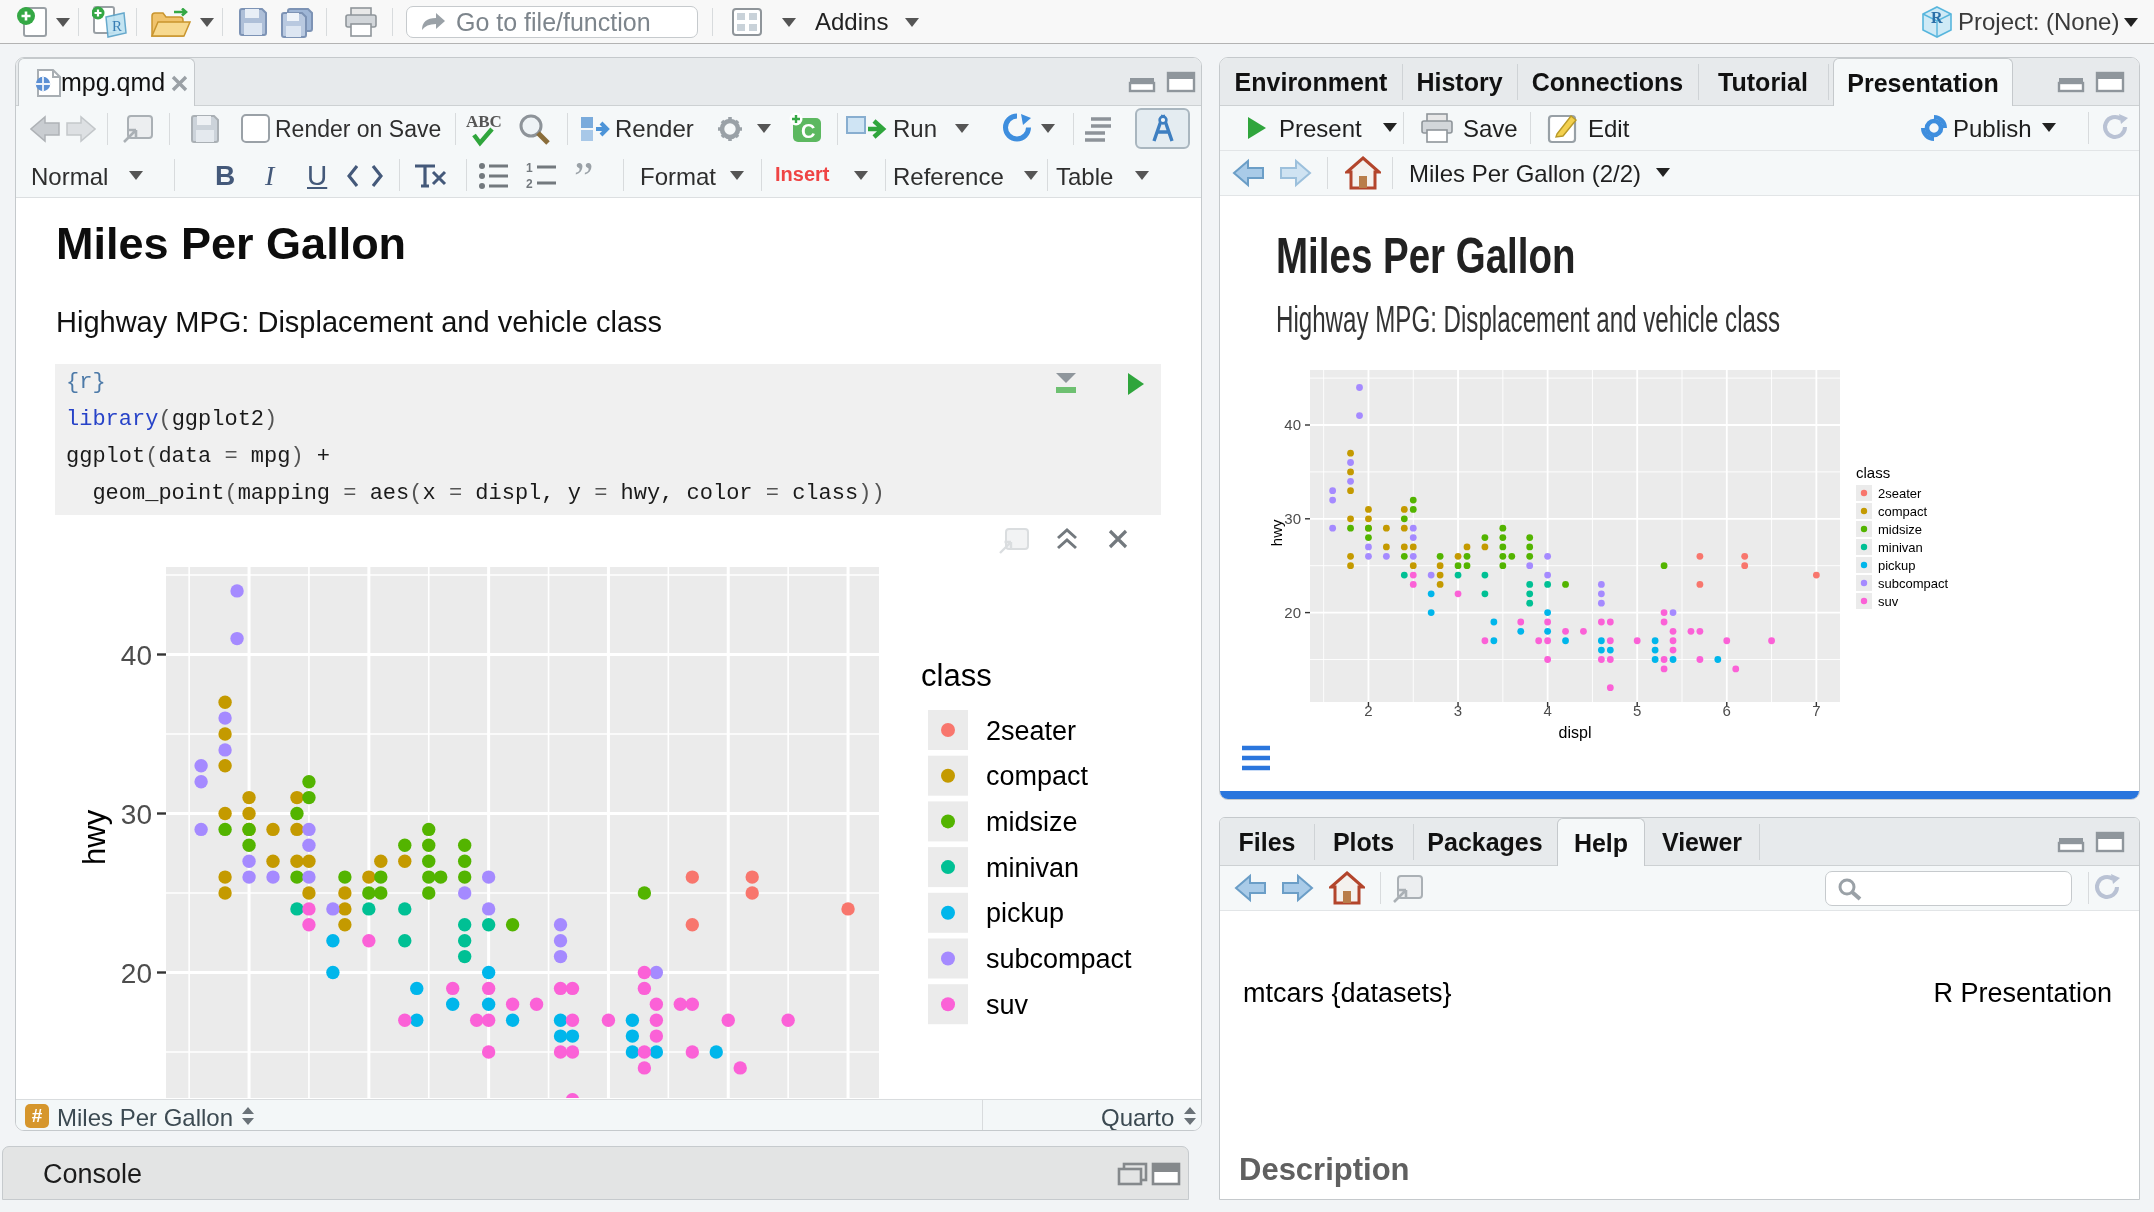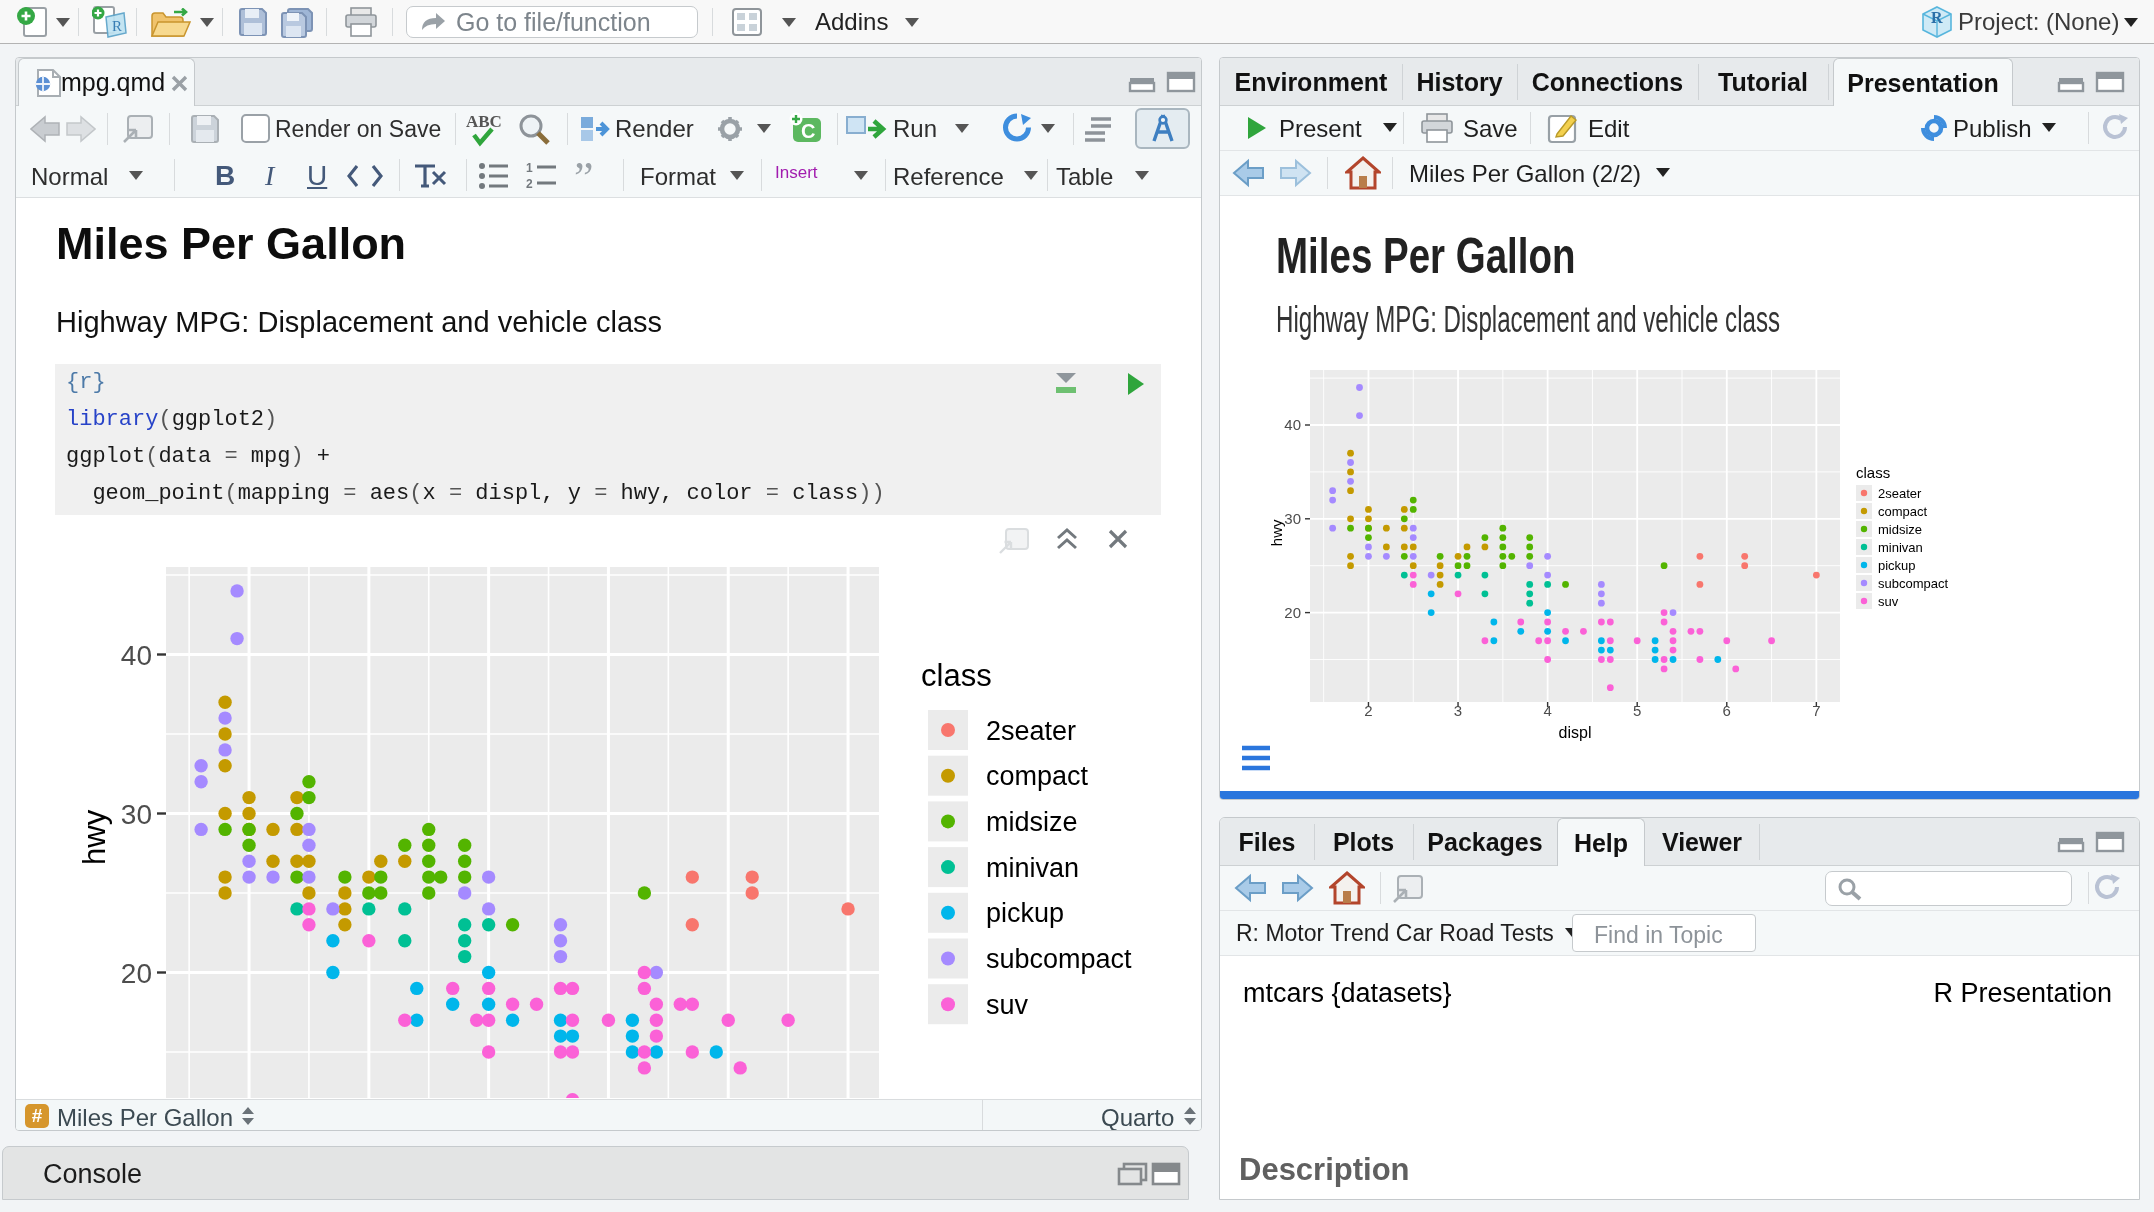--- a/index.html
+++ b/index.html
@@ -1,16 +1,16 @@
 <!DOCTYPE html>
 <html><head><meta charset="utf-8"><style>
 *{margin:0;padding:0;box-sizing:border-box}
 html,body{width:2154px;height:1212px;background:#f2f4f6;font-family:"Liberation Sans",sans-serif;overflow:hidden;position:relative}
 .abs{position:absolute}
-.panel{position:absolute;background:#fff;border:1px solid #c5c9cc;border-radius:4px;overflow:hidden}
+.panel{position:absolute;background:#fff;border:1px solid #c5c9cc;border-radius:9px;overflow:hidden}
 .tabbar{position:absolute;left:0;right:0;top:0;height:48px;background:#e7eaec;border-bottom:1px solid #cdd1d3}
 .tab{position:absolute;top:0;height:48px;color:#111;font-size:25px;font-weight:700;text-align:center;line-height:48px}
 .tabsep{position:absolute;top:6px;height:36px;width:1px;background:#cfd3d6}
 .atab{position:absolute;top:0;height:49px;background:#f5f8f9;border:1px solid #c5c9cc;border-bottom:none;color:#111;font-size:25px;font-weight:700;text-align:center;line-height:48px;border-radius:6px 6px 0 0}
 .tbar{position:absolute;left:0;right:0;background:#f5f8f9;border-bottom:1px solid #e2e5e7}
 .vsep{position:absolute;width:1px;background:#d8dbdd}
 .lbl{position:absolute;font-size:26px;color:#303030;white-space:nowrap}
 .caret{position:absolute;width:0;height:0;border-left:7px solid transparent;border-right:7px solid transparent;border-top:9px solid #222}
 .gcaret{position:absolute;width:0;height:0;border-left:7px solid transparent;border-right:7px solid transparent;border-top:9px solid #555}
 </style></head>
@@ -194,21 +194,21 @@
       <svg class="abs" style="left:510px;top:10px" width="32" height="28" viewBox="0 0 32 28">
 <text x="0" y="10" font-size="12" fill="#73797e" font-weight="bold">1</text>
         <text x="0" y="26" font-size="12" fill="#73797e" font-weight="bold">2</text>
 <path d="M11 5 h19 M11 21 h19" stroke="#73797e" stroke-width="3"></path>
       </svg>
       <div class="lbl" style="left:558px;top:0px;font-size:44px;color:#9aa1a7;font-family:Liberation Serif">”</div>
       <div class="vsep" style="left:607px;top:7px;height:32px"></div>
       <div class="lbl" style="left:624px;top:11px;font-size:24px;color:#2e2e2e;">Format</div>
       <div class="gcaret" style="left:714px;top:19px"></div>
       <div class="vsep" style="left:745px;top:7px;height:32px"></div>
-      <div class="lbl" style="left:759px;top:11px;font-size:17px;color:#a21caf;">Insert</div>
+      <div class="lbl" style="left:759px;top:11px;font-size:20px;color:#ef4444;font-weight:bold;">Insert</div>
       <div class="gcaret" style="left:838px;top:19px"></div>
       <div class="vsep" style="left:869px;top:7px;height:32px"></div>
       <div class="lbl" style="left:877px;top:11px;font-size:24px;color:#2e2e2e;">Reference</div>
       <div class="gcaret" style="left:1008px;top:19px"></div>
       <div class="vsep" style="left:1031px;top:7px;height:32px"></div>
       <div class="lbl" style="left:1040px;top:11px;font-size:24px;color:#2e2e2e;">Table</div>
       <div class="gcaret" style="left:1119px;top:19px"></div>
     </div>
     <div class="abs" style="left:0;top:141px;width:1185px;height:900px;background:#fff">
       <div class="abs" style="left:40px;top:19px;font-size:45px;font-weight:700;color:#0d0d0d">Miles Per Gallon</div>
@@ -728,23 +728,17 @@
       <svg class="abs" style="left:617px;top:11px" width="26" height="24" viewBox="0 0 26 24">
 <circle cx="10" cy="10" r="7" fill="none" stroke="#9aa1a7" stroke-width="3"></circle>
 <path d="M15 15 L23 22" stroke="#9aa1a7" stroke-width="4"></path>
       </svg>
       <div class="vsep" style="left:868px;top:6px;height:32px"></div>
       <svg class="abs" style="left:872px;top:6px" width="30" height="30" viewBox="0 0 30 30">
 <path d="M25 15 a10 10 0 1 1 -4 -8" fill="none" stroke="#b9c2d4" stroke-width="4"></path>
 <path d="M19 2 L28 6 L21 12 Z" fill="#b9c2d4"></path>
       </svg>
     </div>
-    <div class="tbar" style="top:93px;height:45px">
-      <div class="lbl" style="left:16px;top:9px;font-size:23px;color:#1e1e1e;">R: Motor Trend Car Road Tests</div>
-      <div class="caret" style="left:345px;top:17px"></div>
-      <div class="abs" style="left:352px;top:3px;width:184px;height:38px;background:#fff;border:1px solid #c6cacd;border-radius:4px"></div>
-      <div class="abs" style="left:374px;top:11px;font-size:23px;color:#8d9399">Find in Topic</div>
-    </div>
     <div class="abs" style="left:0;top:138px;width:919px;height:244px;background:#fff">
       <div class="lbl" style="left:23px;top:22px;font-size:27px;color:#000;">mtcars {datasets}</div>
       <div class="abs" style="right:27px;top:22px;font-size:27px;color:#000">R Presentation</div>
       <div class="abs" style="left:19px;top:196px;font-size:31px;font-weight:700;color:#606060">Description</div>
     </div>
   </div>
 </body></html>

